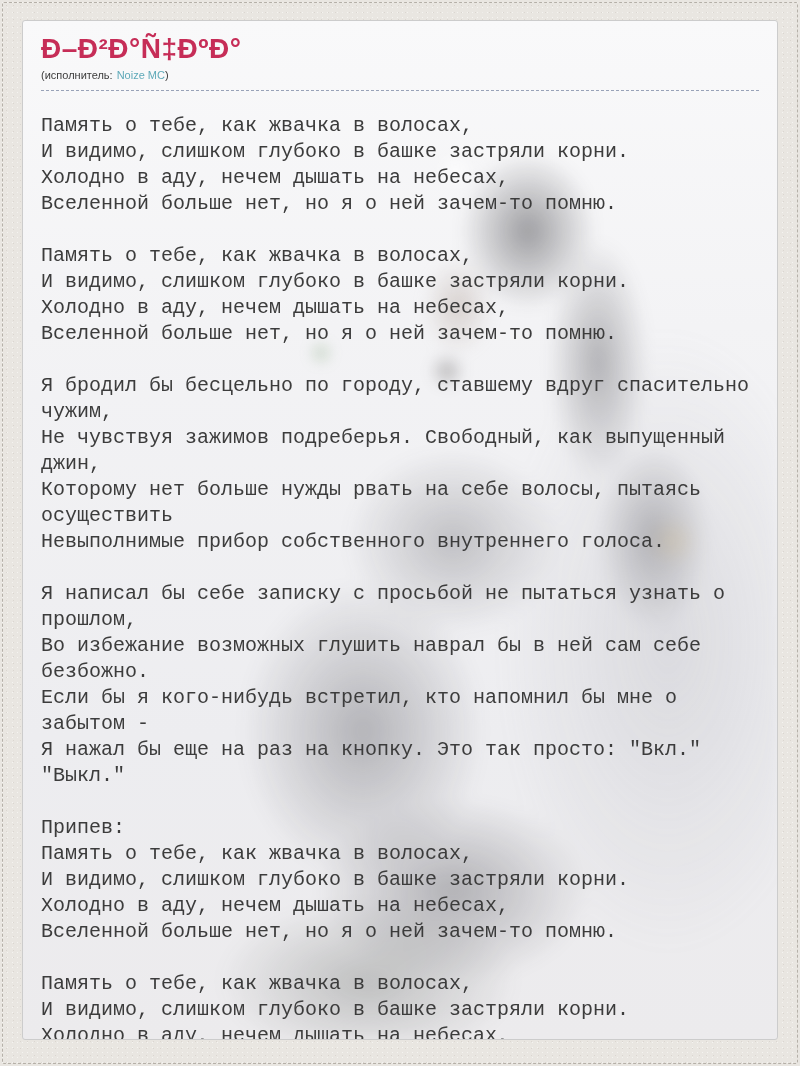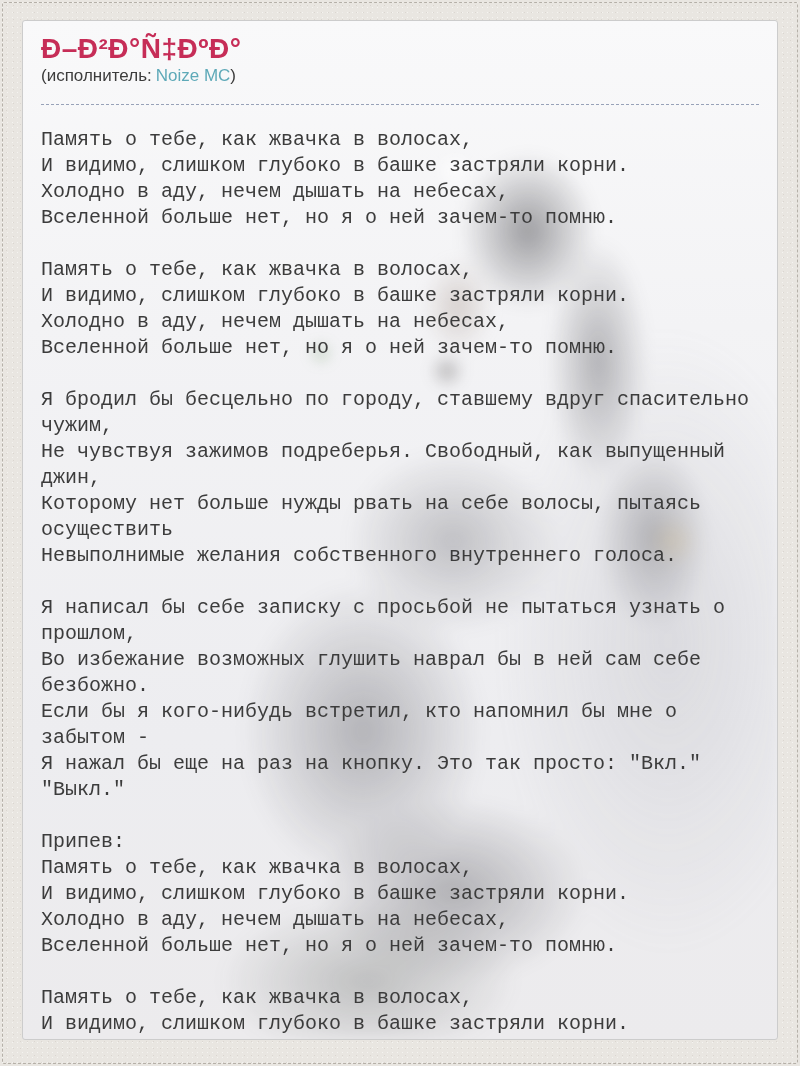--- a/index.html
+++ b/index.html
@@ -72,22 +72,22 @@
   }
   .song-title {
     margin: 0;
     font-size: 28px;
     line-height: 32px;
     font-weight: bold;
     color: var(--color-title, #c62d57);
     letter-spacing: 0.5px;
   }
   .artist-line {
-    margin: 2px 0 14px 0;
-    font-size: 17px;
+    margin: 2px 0 0 0;
+    font-size: 11px;
     line-height: 17px;
     color: var(--color-text, #3c3c3c);
   }
   .artist-link {
     color: var(--color-link, #5ea9b8);
     text-decoration: none;
     margin-left: 4px;
     cursor: pointer;
   }
   .lyrics {
@@ -121,21 +121,21 @@
 И видимо, слишком глубоко в башке застряли корни.
 Холодно в аду, нечем дышать на небесах,
 Вселенной больше нет, но я о ней зачем-то помню.</p>
       <p class="stanza">Память о тебе, как жвачка в волосах,
 И видимо, слишком глубоко в башке застряли корни.
 Холодно в аду, нечем дышать на небесах,
 Вселенной больше нет, но я о ней зачем-то помню.</p>
       <p class="stanza">Я бродил бы бесцельно по городу, ставшему вдруг спасительно чужим,
 Не чувствуя зажимов подреберья. Свободный, как выпущенный джин,
 Которому нет больше нужды рвать на себе волосы, пытаясь осуществить
-Невыполнимые желания собственного внутреннего голоса.</p>
+Невыполнимые прибор собственного внутреннего голоса.</p>
       <p class="stanza">Я написал бы себе записку с просьбой не пытаться узнать о прошлом,
 Во избежание возможных глушить наврал бы в ней сам себе безбожно.
 Если бы я кого-нибудь встретил, кто напомнил бы мне о забытом -
 Я нажал бы еще на раз на кнопку. Это так просто: "Вкл." "Выкл."</p>
       <p class="stanza">Припев:
 Память о тебе, как жвачка в волосах,
 И видимо, слишком глубоко в башке застряли корни.
 Холодно в аду, нечем дышать на небесах,
 Вселенной больше нет, но я о ней зачем-то помню.</p>
       <p class="stanza">Память о тебе, как жвачка в волосах,

